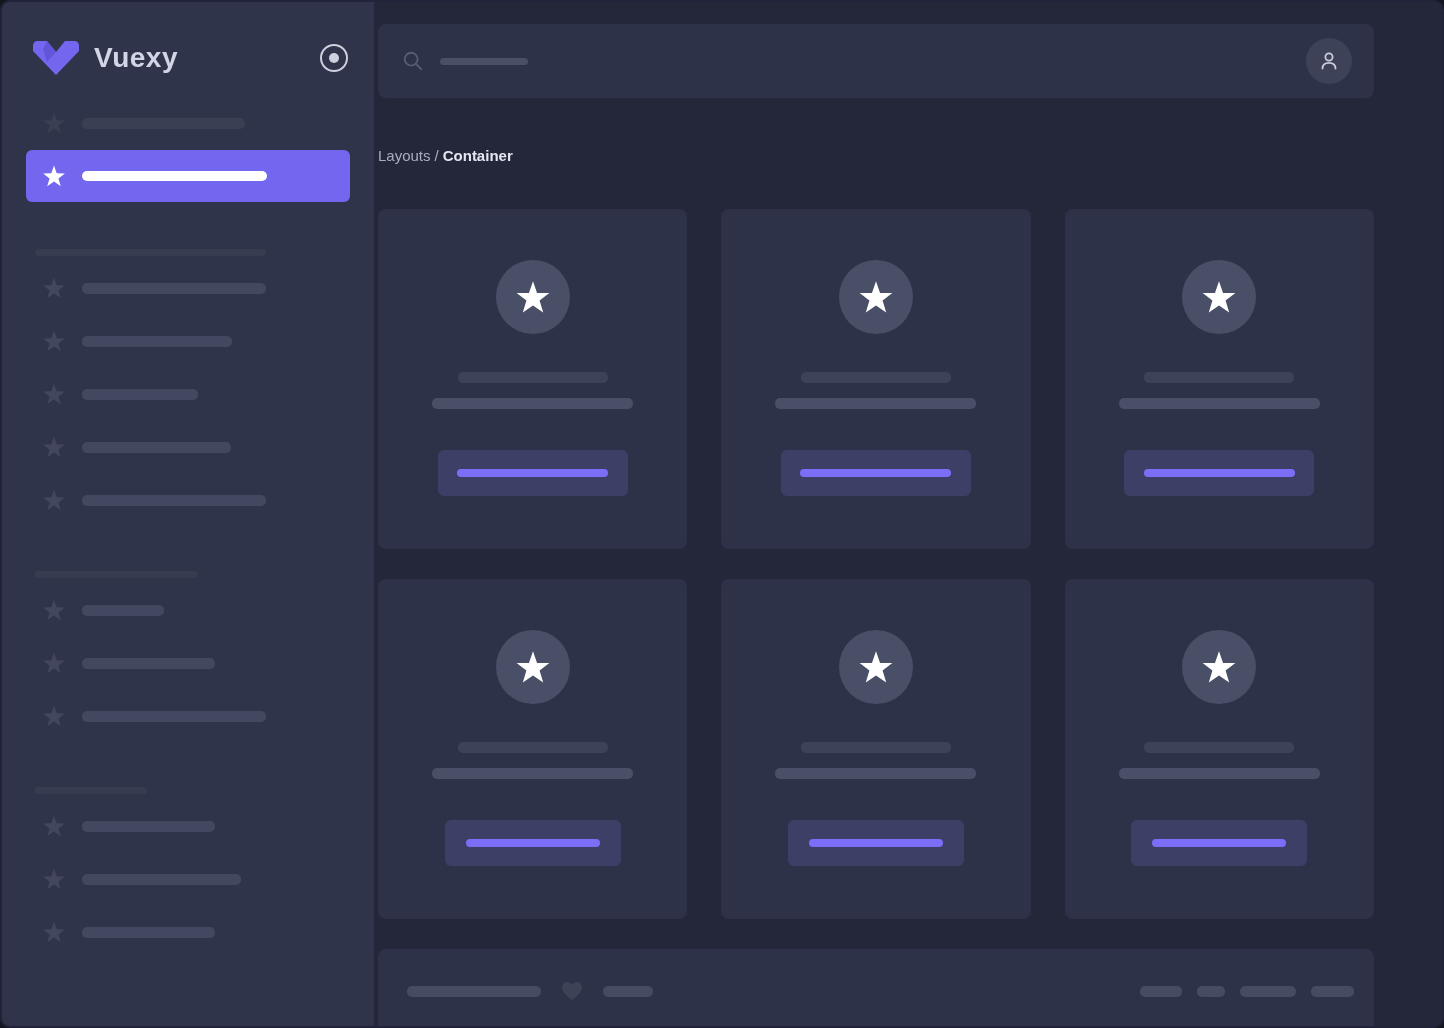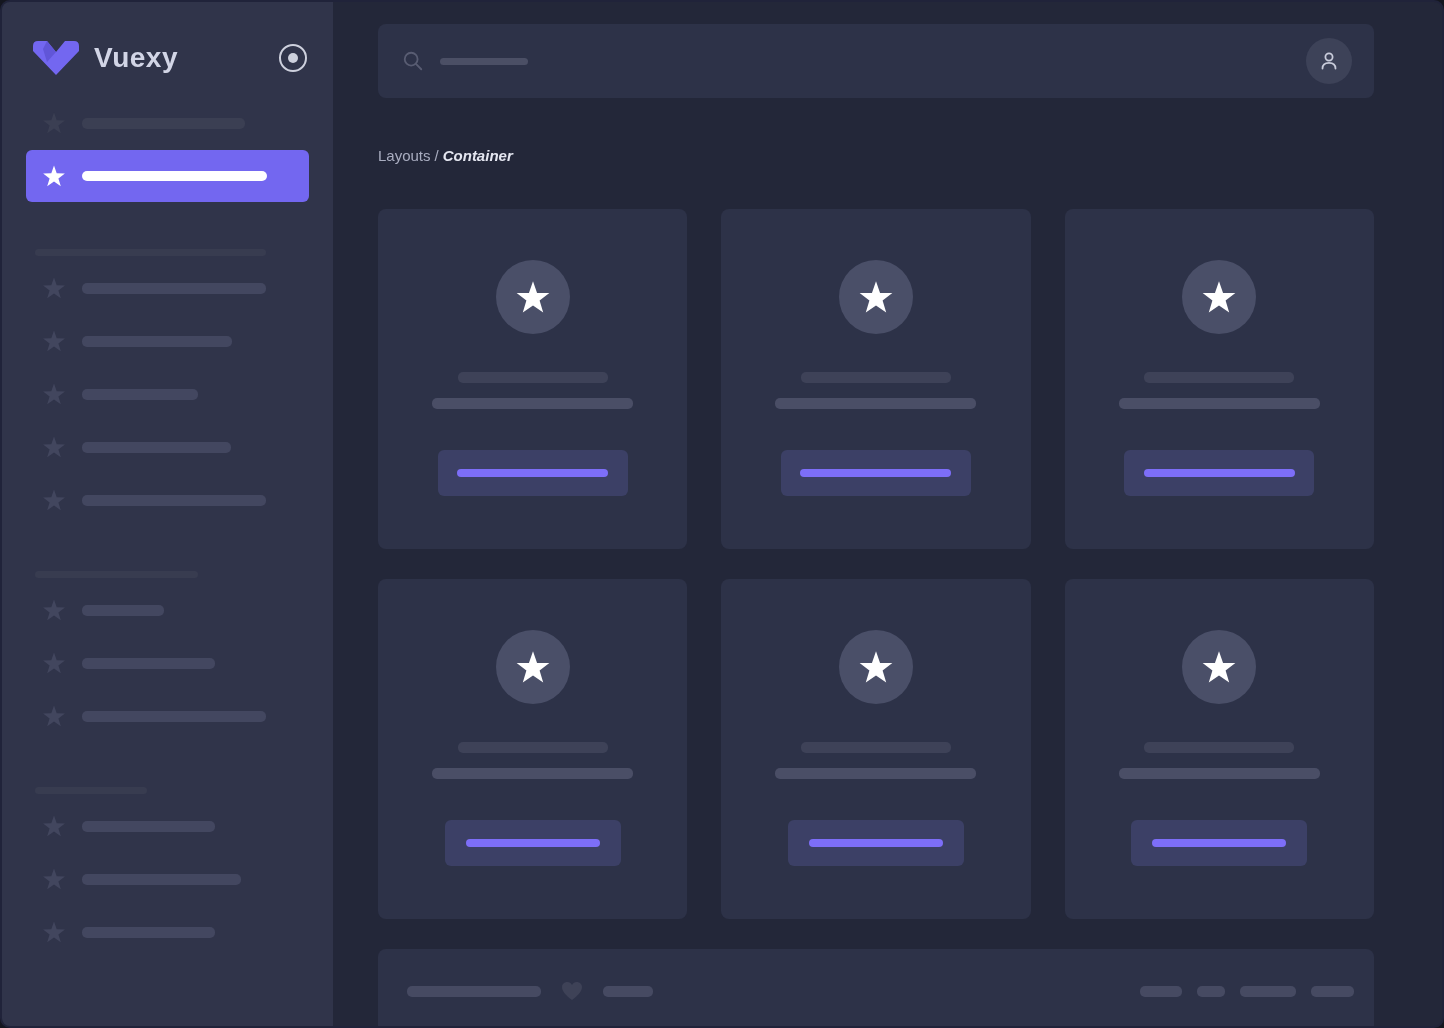--- a/index.html
+++ b/index.html
@@ -23,21 +23,21 @@
   .window{
     position:relative;
     width:1444px;height:1028px;
     background:var(--main-bg);
     border:2px solid #20233a;
     border-radius:10px;
     overflow:hidden;
   }
   
   .sidebar{
-    position:absolute;top:0;left:0;bottom:0;width:331px;
+    position:absolute;top:0;left:0;bottom:0;width:372px;
     background:var(--sidebar-bg);
     padding:0 24px;
   }
   .logo-row{
     margin-top:34px;height:44px;
     display:flex;align-items:center;
   }
   .logo-mark{width:52px;height:40px;flex:0 0 auto;margin-left:4px;}
   .logo-text{
     margin-left:12px;
@@ -87,21 +87,21 @@
   .avatar{
     width:46px;height:46px;border-radius:50%;
     background:#3d4258;
     display:flex;align-items:center;justify-content:center;
     cursor:pointer;
   }
   .breadcrumb{
     margin-top:49px;height:18px;
     font-size:15px;color:#a9adc0;
   }
-  .breadcrumb .crumb-current{color:#e4e6f0;font-weight:700;margin-left:4px;font-style:italic;}
+  .breadcrumb .crumb-current{color:#e4e6f0;font-weight:700;margin-left:4px;}
   .breadcrumb .crumb-sep{margin-left:4px;}
   .cards-grid{
     margin-top:44px;
     display:grid;
     grid-template-columns:repeat(3,1fr);
     column-gap:34px;row-gap:30px;
   }
   .card{
     height:340px;border-radius:8px;background:var(--card-bg);
     display:flex;flex-direction:column;align-items:center;

